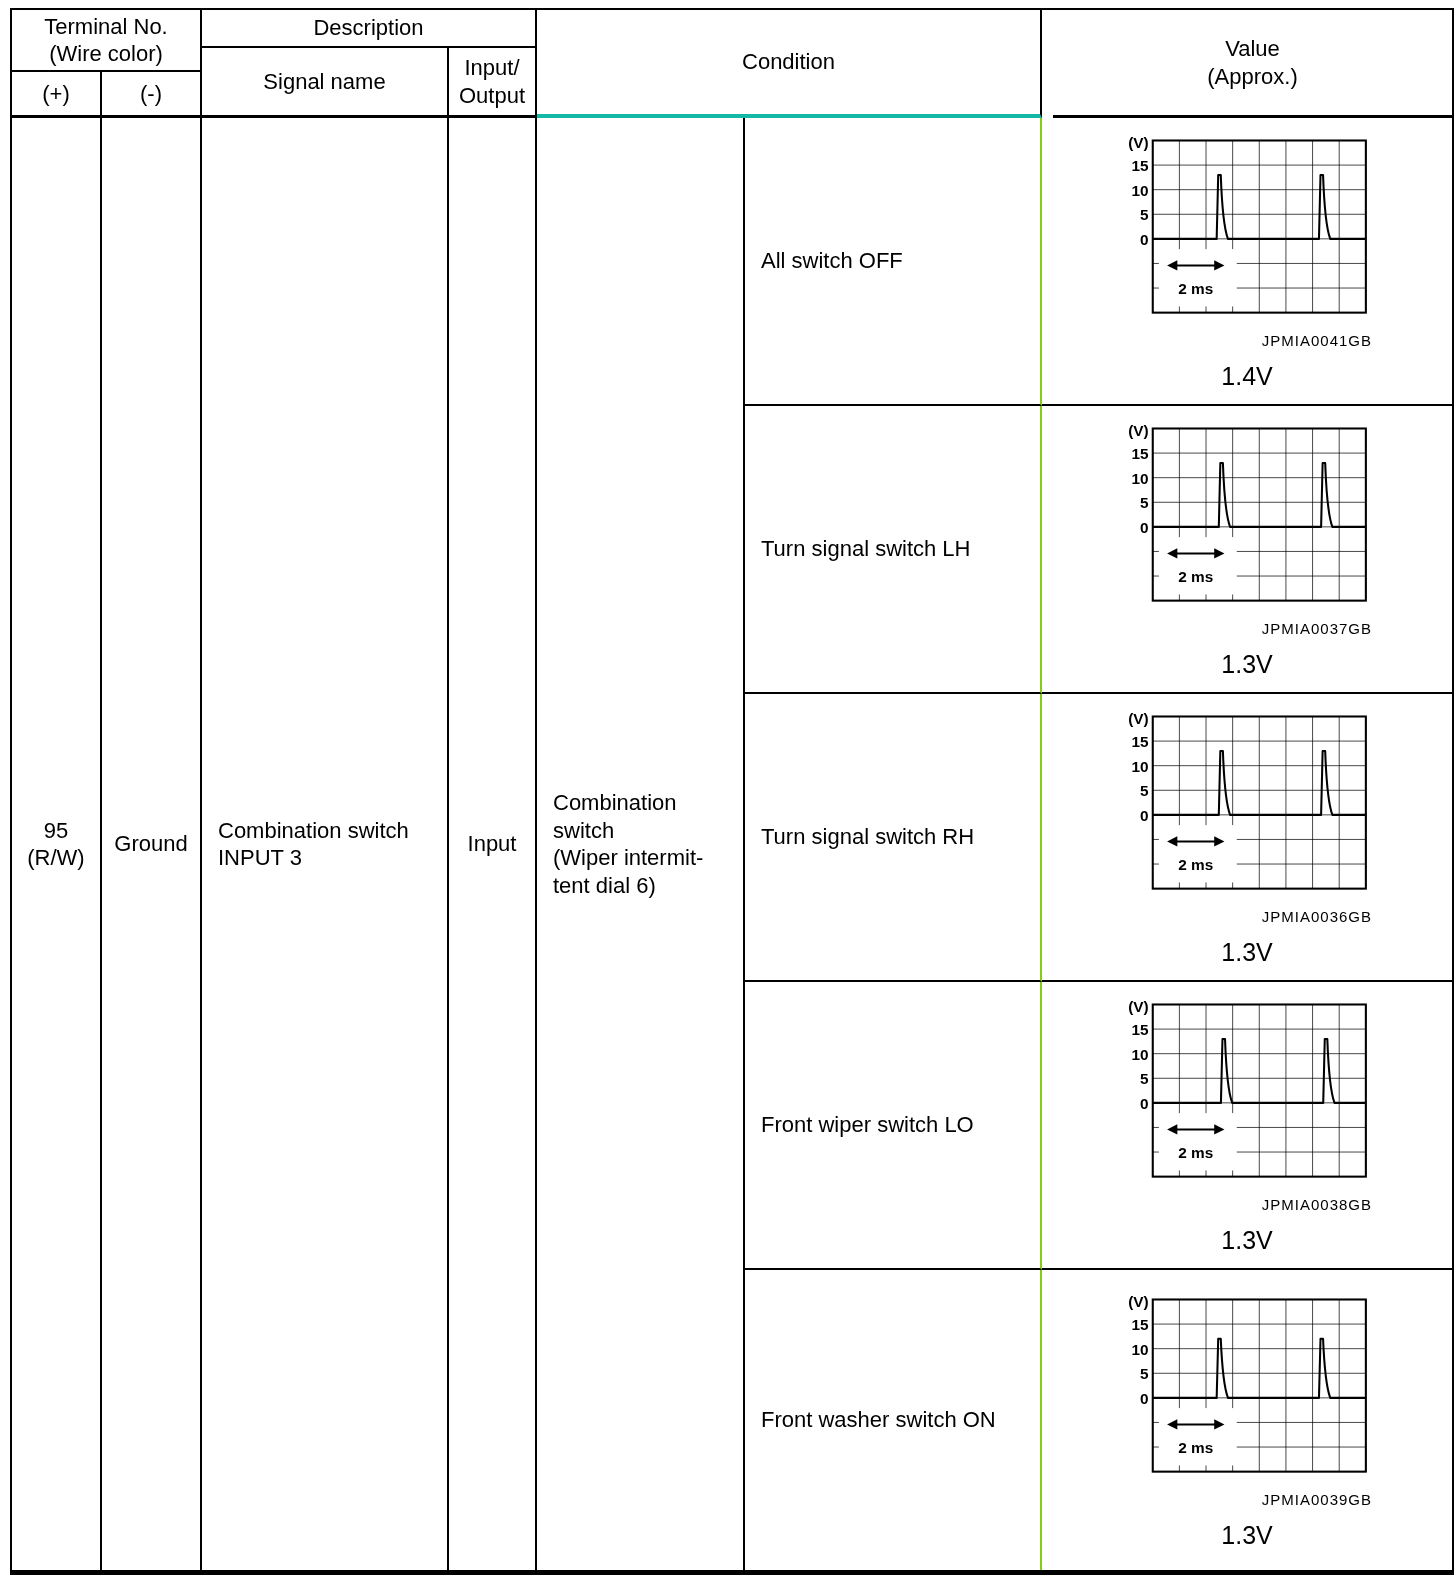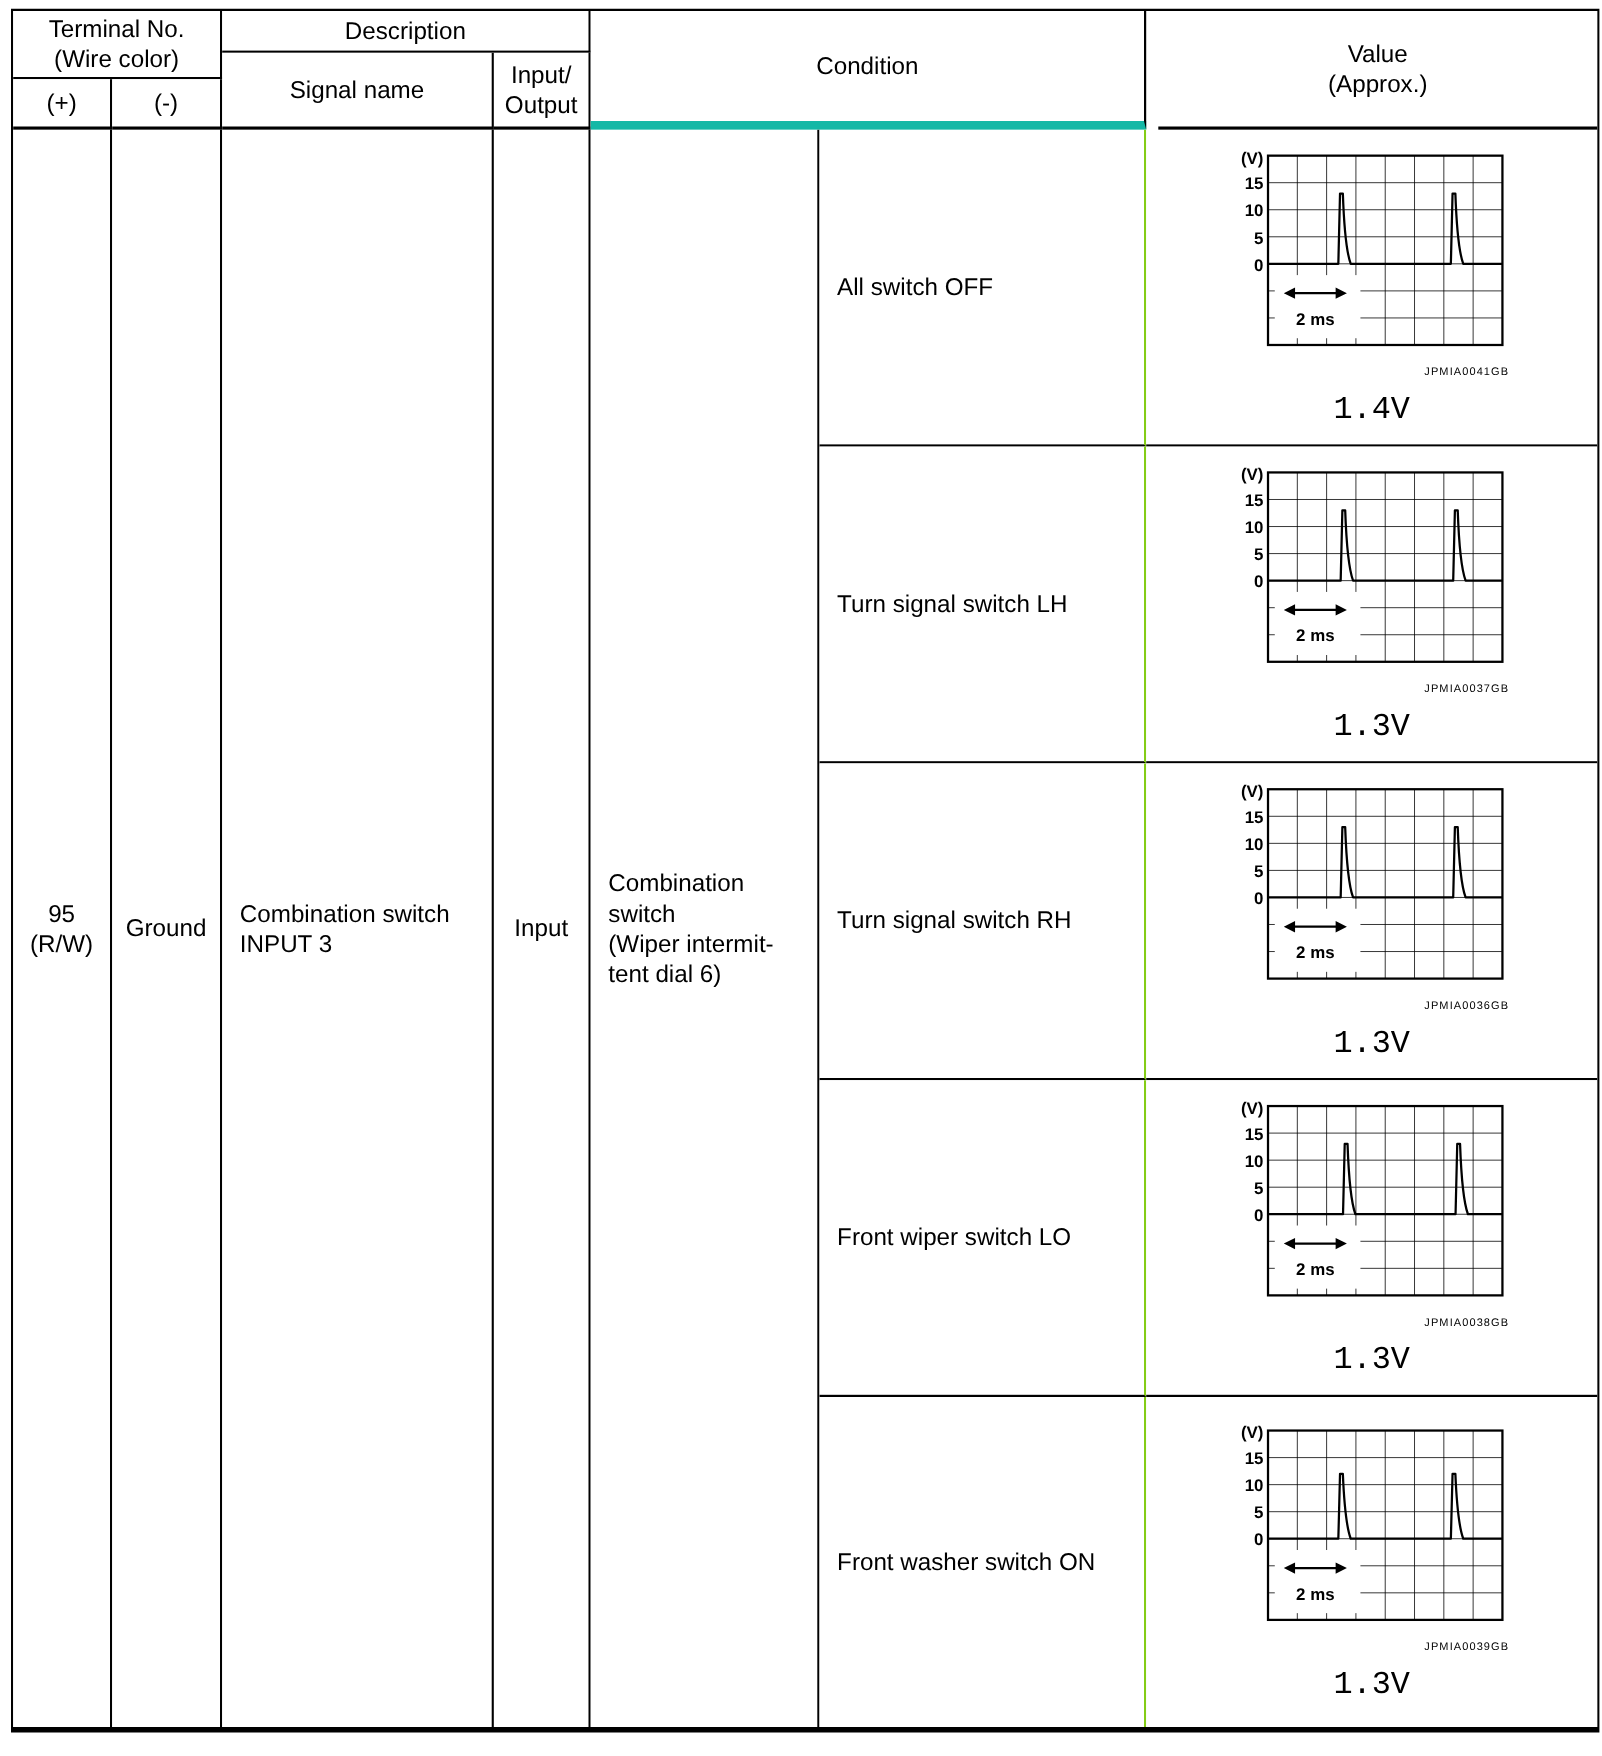--- a/index.html
+++ b/index.html
@@ -22,21 +22,21 @@
   .multiline { white-space:pre-line; }
   .left { justify-content:flex-start; text-align:left; padding-left:16px; padding-right:8px; }
 
   
   .th-terminal { grid-column:1 / 3; grid-row:1 / 3; border-right:2px solid #000; border-bottom:2px solid #000; }
   .th-plus     { grid-column:1; grid-row:3; border-right:2px solid #000; border-bottom:3px solid #000; }
   .th-minus    { grid-column:2; grid-row:3; border-right:2px solid #000; border-bottom:3px solid #000; }
   .th-desc     { grid-column:3 / 5; grid-row:1; border-right:2px solid #000; border-bottom:2px solid #000; }
   .th-signal   { grid-column:3; grid-row:2 / 4; border-right:2px solid #000; border-bottom:3px solid #000; }
   .th-io       { grid-column:4; grid-row:2 / 4; border-right:2px solid #000; border-bottom:3px solid #000; }
-  .th-cond     { grid-column:5 / 7; grid-row:1 / 4; border-right:2px solid #000; border-bottom:8px solid #14b8a6; }
+  .th-cond     { grid-column:5 / 7; grid-row:1 / 4; border-right:2px solid #000; border-bottom:4px solid #14b8a6; }
   .th-value    { grid-column:7; grid-row:1 / 4; border-bottom:3px solid #000;margin-left:11px; }
 
   
   .td-plus      { grid-column:1; grid-row:4 / 9; border-right:2px solid #000; }
   .td-minus     { grid-column:2; grid-row:4 / 9; border-right:2px solid #000; }
   .td-signal    { grid-column:3; grid-row:4 / 9; border-right:2px solid #000; }
   .td-io        { grid-column:4; grid-row:4 / 9; border-right:2px solid #000; }
   .td-condgroup { grid-column:5; grid-row:4 / 9; border-right:2px solid #000; }
   .td-cond  { grid-column:6; border-right:2px solid #84cc16; border-bottom:2px solid #000; }
   .td-value { grid-column:7; border-bottom:2px solid #000; flex-direction:column; }
@@ -44,22 +44,22 @@
 
   
   .scope-block { display:flex; flex-direction:column; align-items:center; }
   .grid-path   { stroke:#000; stroke-width:0.7; fill:none; }
   .scope-border{ stroke:#000; stroke-width:2; fill:none; }
   .marker-box  { fill:#fff; }
   .arrow-line  { stroke:#000; stroke-width:2; fill:none; }
   .arrow-head  { fill:#000; stroke:none; }
   .waveform    { stroke:#000; stroke-width:2; fill:none; stroke-linejoin:round; }
   .svgt { font:700 15px "Liberation Sans", sans-serif; fill:#000; }
-  .scope-code  { width:250px; text-align:right; font-size:10px; letter-spacing:1px; margin-top:14px; }
-  .scope-voltage { font-size:29px; margin-top:10px; text-align:right;font-family:Liberation Mono, monospace; }
+  .scope-code  { width:250px; text-align:right; font-size:15px; letter-spacing:1px; margin-top:14px; }
+  .scope-voltage { font-size:25px; margin-top:10px; text-align:right; }
 </style>
 </head>
 <body>
 
 <div class="page">
   <div class="tbl" id="tbl">
 
     <div class="cell th-terminal multiline">Terminal No.
 (Wire color)</div>
     <div class="cell th-plus">(+)</div>

